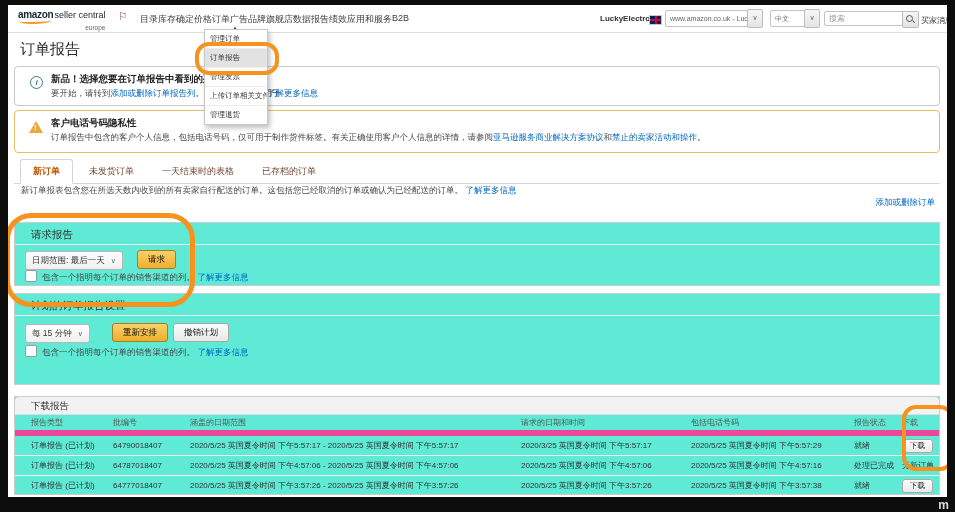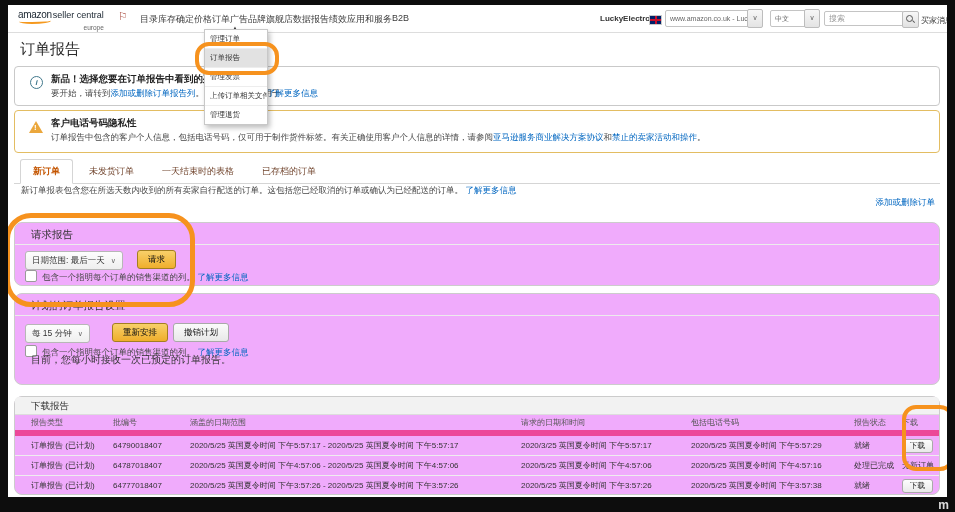--- a/index.html
+++ b/index.html
@@ -4,21 +4,21 @@
 <style>
   html,body{margin:0;padding:0}
   body{width:955px;height:512px;background:#0d0d0d;position:relative;overflow:hidden;
        font-family:"Liberation Sans","DejaVu Sans",sans-serif;-webkit-font-smoothing:antialiased}
   .frame{position:absolute;left:8px;top:5px;width:939px;height:492px;background:#fff;overflow:hidden;color:#333}
   .wm{position:absolute;right:6px;bottom:0;color:rgba(255,255,255,.85);font-size:12px;font-weight:bold}
 
   
   .nav{position:absolute;left:0;top:0;right:0;height:27px;background:#fff;border-bottom:1px solid #ddd}
   .logo{position:absolute;left:10px;top:3px;line-height:10px;white-space:nowrap}
-  .logo .brand{font-weight:normal;font-size:10px;color:#1a2530;letter-spacing:-.3px}
+  .logo .brand{font-weight:bold;font-size:10px;color:#1a2530;letter-spacing:-.3px}
   .logo .prod{font-size:9px;color:#1a2530;margin-left:1px}
   .logo .swoosh{position:absolute;left:1px;top:10px;width:32px;height:4px;border-bottom:2px solid #f5991e;border-radius:0 0 60% 40%}
   .logo .region{display:block;text-align:right;font-size:6.5px;color:#666;margin-top:3px}
   .pennant{position:absolute;left:110px;top:6px;color:#a9483c;font-size:11px;line-height:11px}
   .mitems{position:absolute;left:132px;top:8px;display:flex;font-size:9px;color:#3c3c3c;white-space:nowrap}
   .mitems span{cursor:pointer}
   .mitems .open{position:relative}
   .navcaret{position:absolute;left:224px;top:20px;font-size:6px;color:#333}
   .seller{position:absolute;left:592px;top:9px;font-size:8px;font-weight:bold;color:#333}
   .ukflag{position:absolute;left:641px;top:10px;width:11px;height:8px;border:1px solid #c9c9c9;
@@ -70,21 +70,21 @@
   .tabs{position:absolute;left:6px;right:7px;top:157px;height:21px;border-bottom:1px solid #d5d5d5;
         display:flex;align-items:flex-end;padding-left:6px;gap:4px}
   .tab{font-size:9px;color:#72462f;padding:5px 12px 5px;cursor:pointer;white-space:nowrap}
   .tab.active{background:#fff;border:1px solid #d5d5d5;border-bottom:1px solid #fff;border-radius:3px 3px 0 0;
               color:#c45500;font-weight:bold;margin-bottom:-1px}
 
   .intro{position:absolute;left:13px;top:180px;font-size:8.5px;color:#484848;white-space:nowrap}
   .intro-right{position:absolute;right:12px;top:192px;font-size:8.5px}
 
   
-  .panel{position:absolute;left:6px;right:7px;background:#f0abfc;border:1px solid #ccc;border-radius:8px}
+  .panel{position:absolute;left:6px;right:7px;background:#5eead4;border:1px solid #ccc;border-radius:0}
   .panel h2{position:absolute;left:16px;top:5px;margin:0;font-size:10.5px;font-weight:400;color:#333}
   .hdiv{position:absolute;left:0;right:0;top:21px;border-top:1px solid #ececec}
   #req-panel{top:217px;height:62px}
   #sch-panel{top:288px;height:90px}
   #dl-panel{top:391px;height:97px}
 
   .sel{position:absolute;height:17px;border:1px solid #b7b7b7;border-radius:3px;
        background:linear-gradient(#fdfdfd,#efefef);font-size:8.5px;line-height:17px;padding:0 6px;color:#333;
        white-space:nowrap;cursor:pointer}
   .sel b{font-weight:400;color:#666;font-size:7px;margin-left:6px}
@@ -202,21 +202,20 @@
   <div class="panel" id="sch-panel">
     <h2>计划的订单报告设置</h2>
     <div class="hdiv"></div>
     <span class="sel" style="left:10px;top:30px"><span>每 15 分钟</span><b>∨</b></span>
     <button class="btn primary" style="position:absolute;left:97px;top:29px">重新安排</button>
     <button class="btn secondary" style="position:absolute;left:158px;top:29px">撤销计划</button>
     <div class="cbrow" style="left:10px;top:51px">
       <span class="cb"></span><span>包含一个指明每个订单的销售渠道的列。</span>
       <a class="lnk">了解更多信息</a>
     </div>
-    <div class="current">目前，您每小时接收一次已预定的订单报告。</div>
   </div>
 
   <div class="panel" id="dl-panel">
     <div class="pbar">下载报告</div>
     <table class="dtable">
       <colgroup>
           <col style="width:98px">
           <col style="width:77px">
           <col style="width:331px">
           <col style="width:170px">

